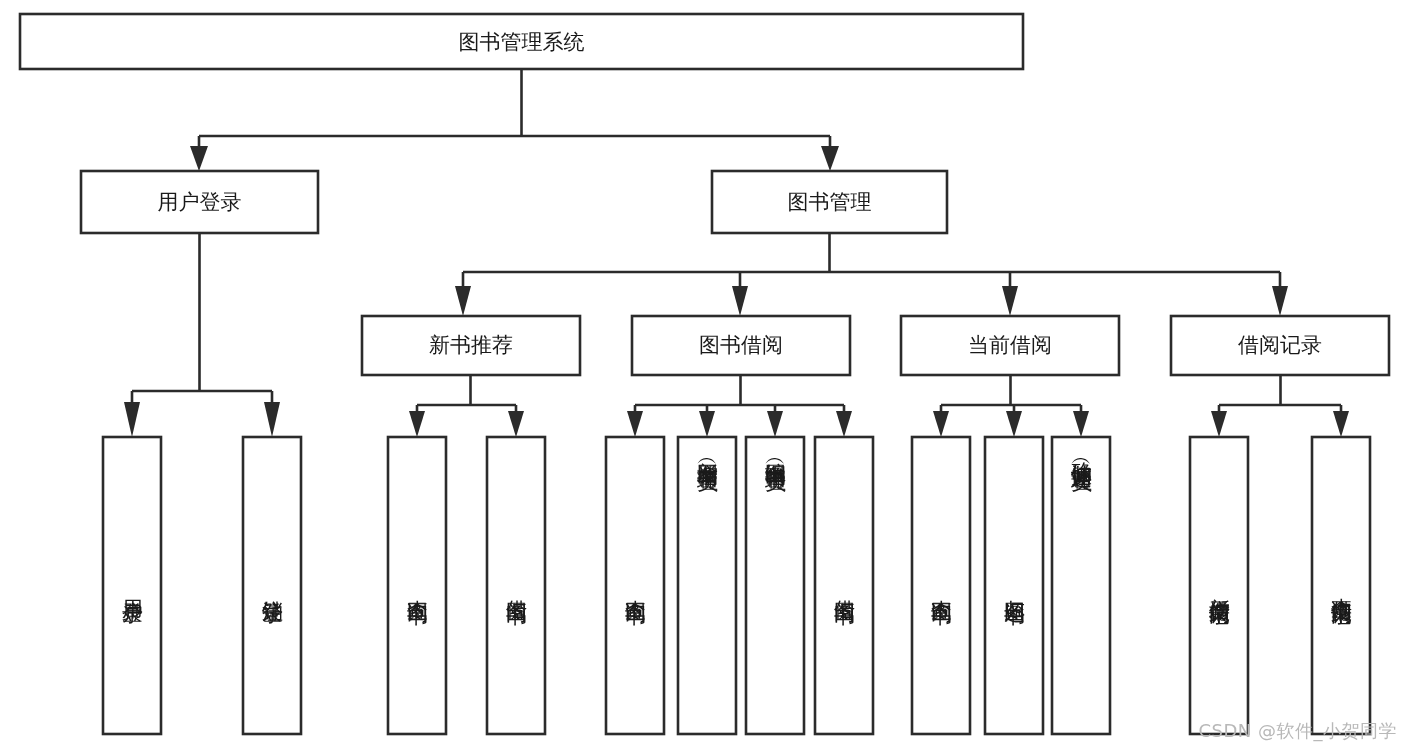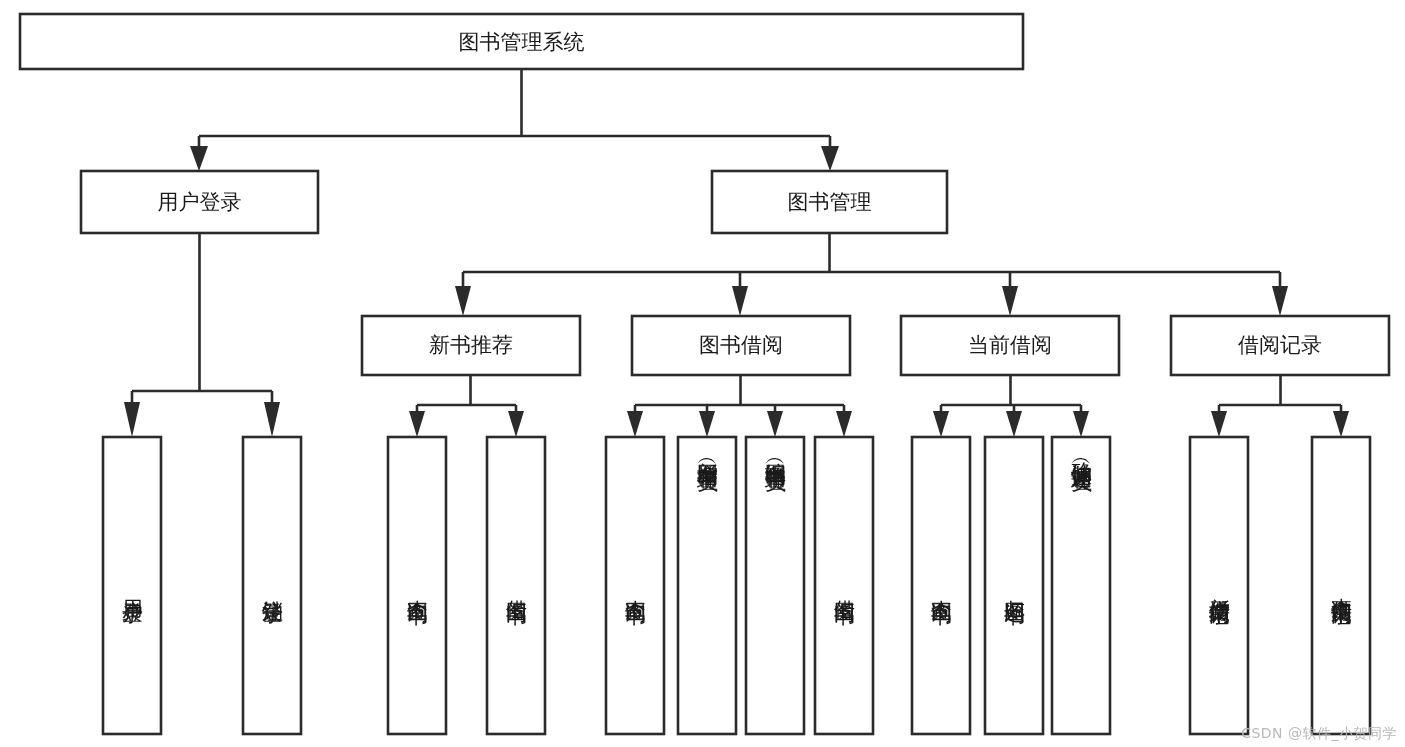--- a/index.html
+++ b/index.html
@@ -59,21 +59,21 @@
     color: #1a1a1a;
     letter-spacing: 1.5px;
     white-space: nowrap;
     text-align: center;
   }
   .watermark {
     position: absolute;
     right: 8px;
     bottom: 4px;
     font-family: "DejaVu Sans", "Liberation Sans", sans-serif;
-    font-size: 14px;
+    font-size: 18px;
     color: #b8b8b8;
     white-space: nowrap;
     letter-spacing: 0.5px;
   }
 </style>
 </head>
 <body>
 
 <div id="diagram-root">
 

